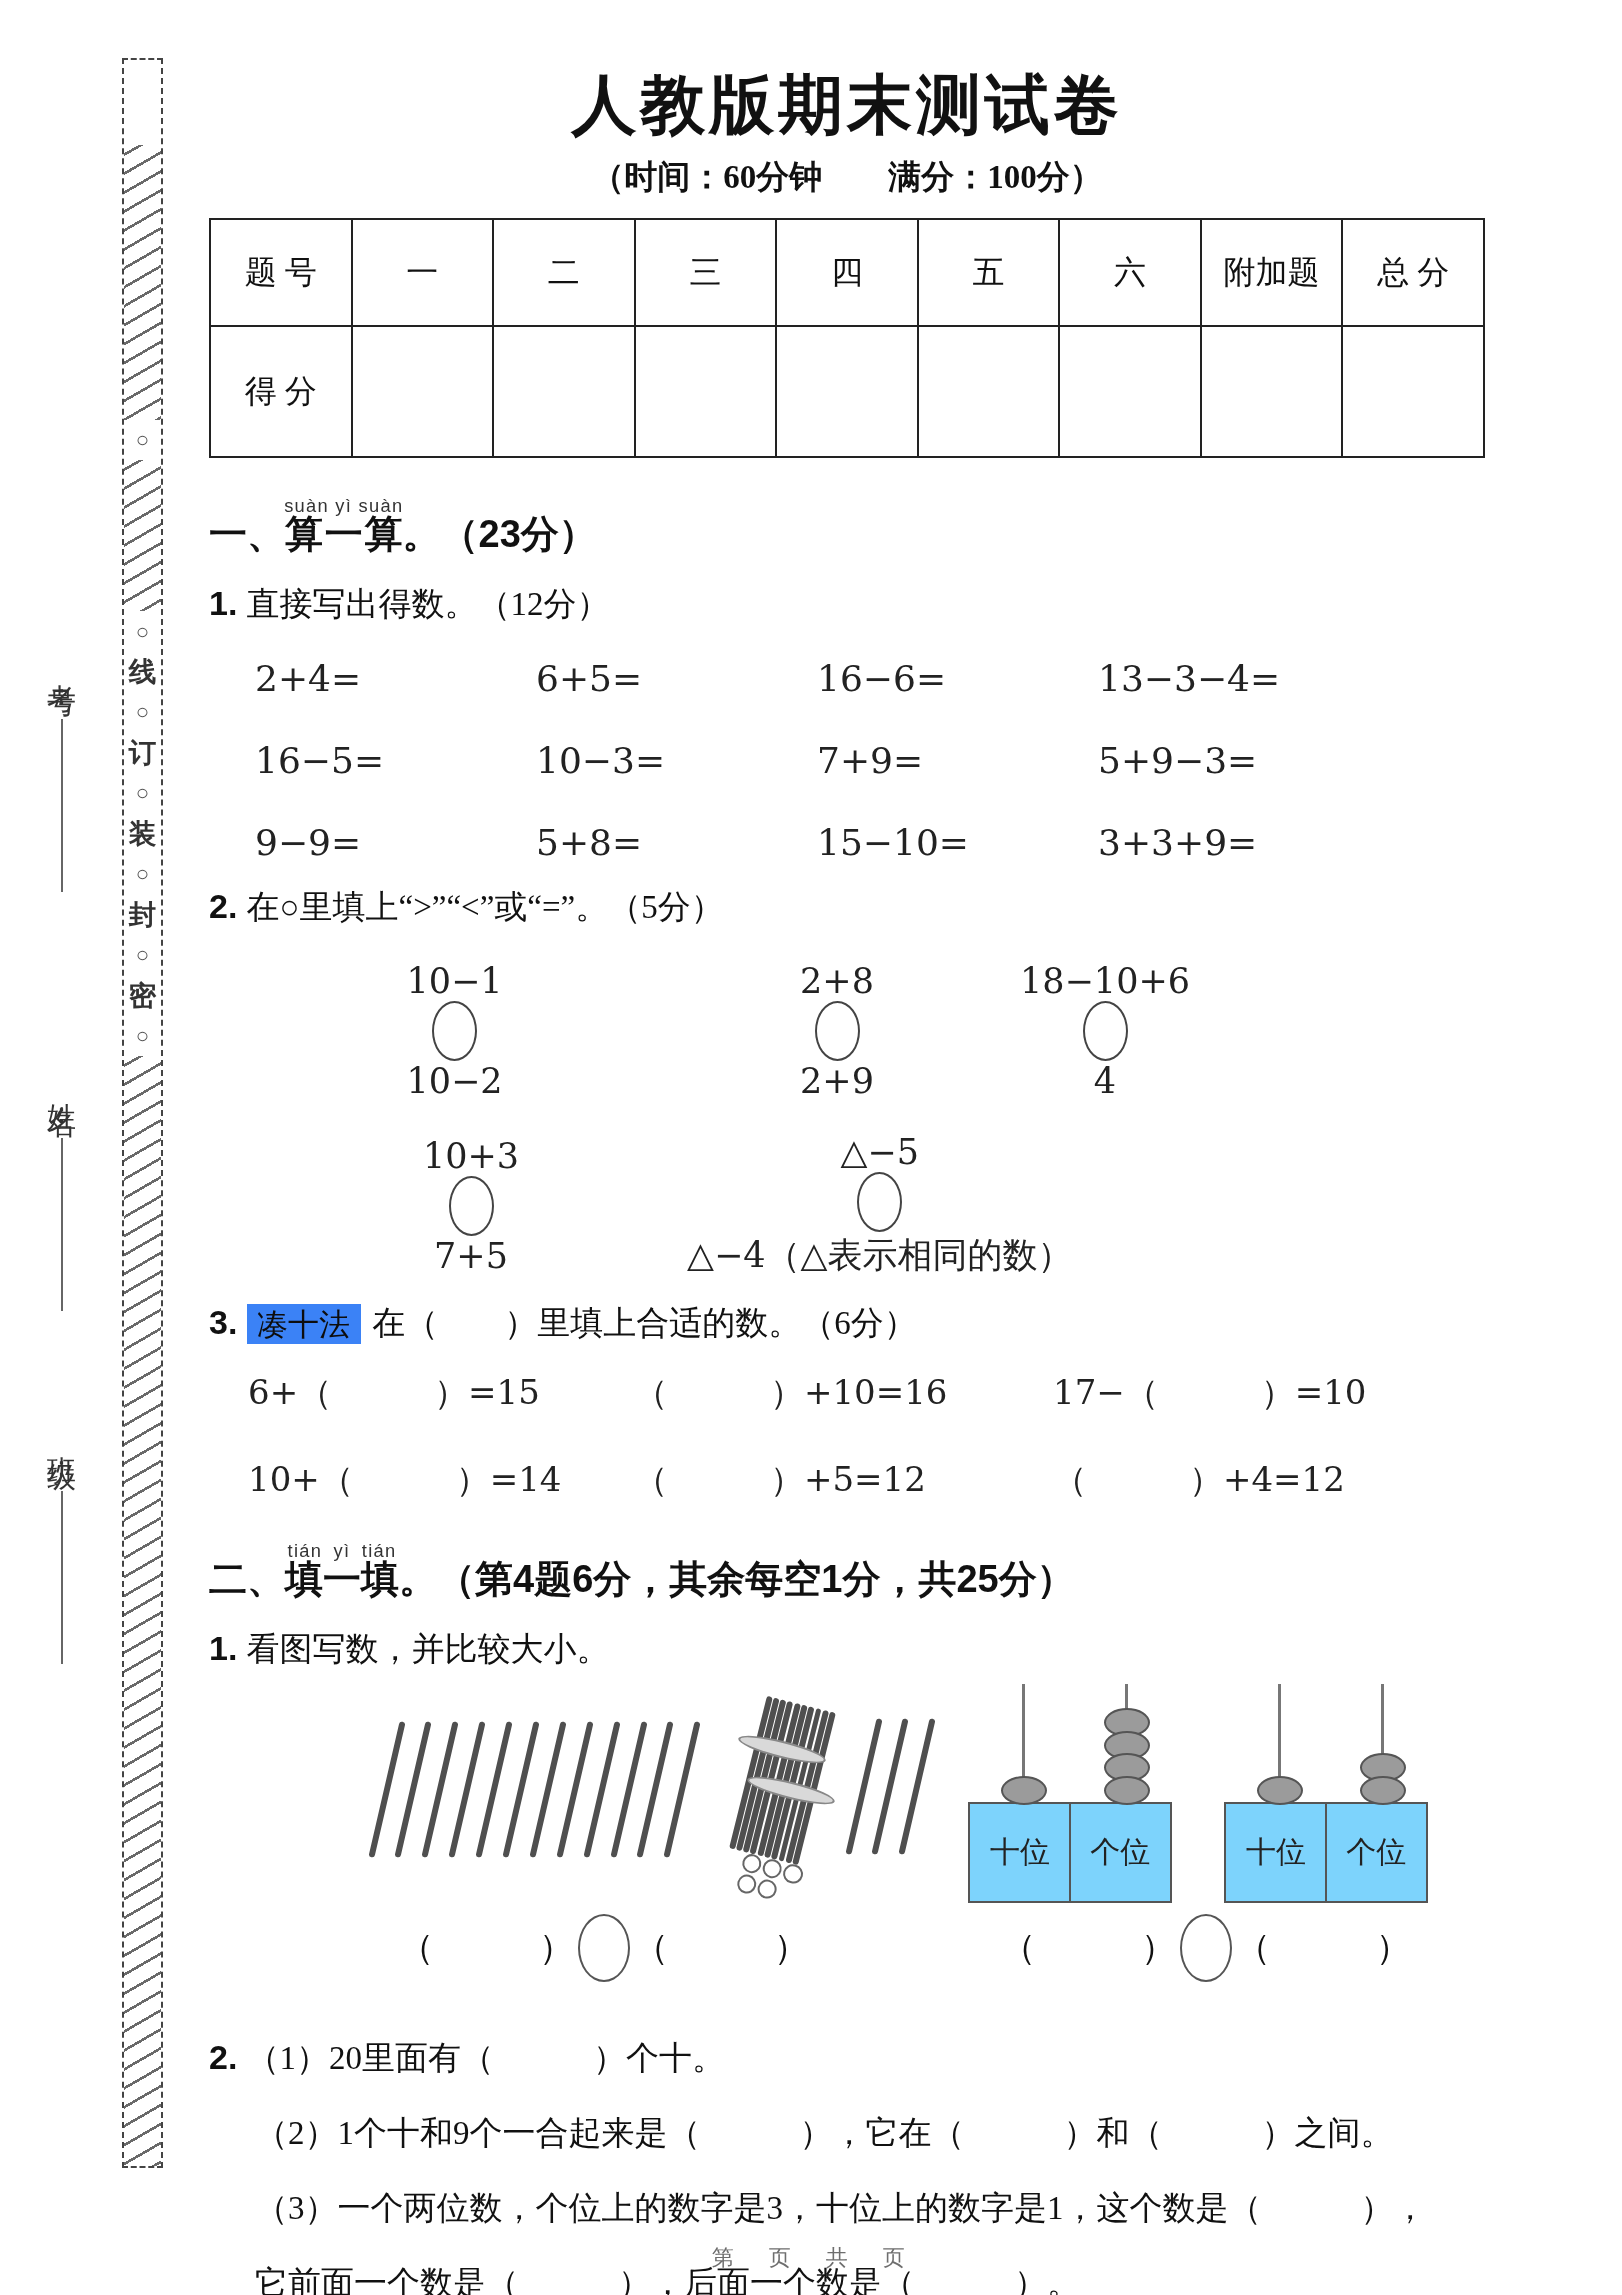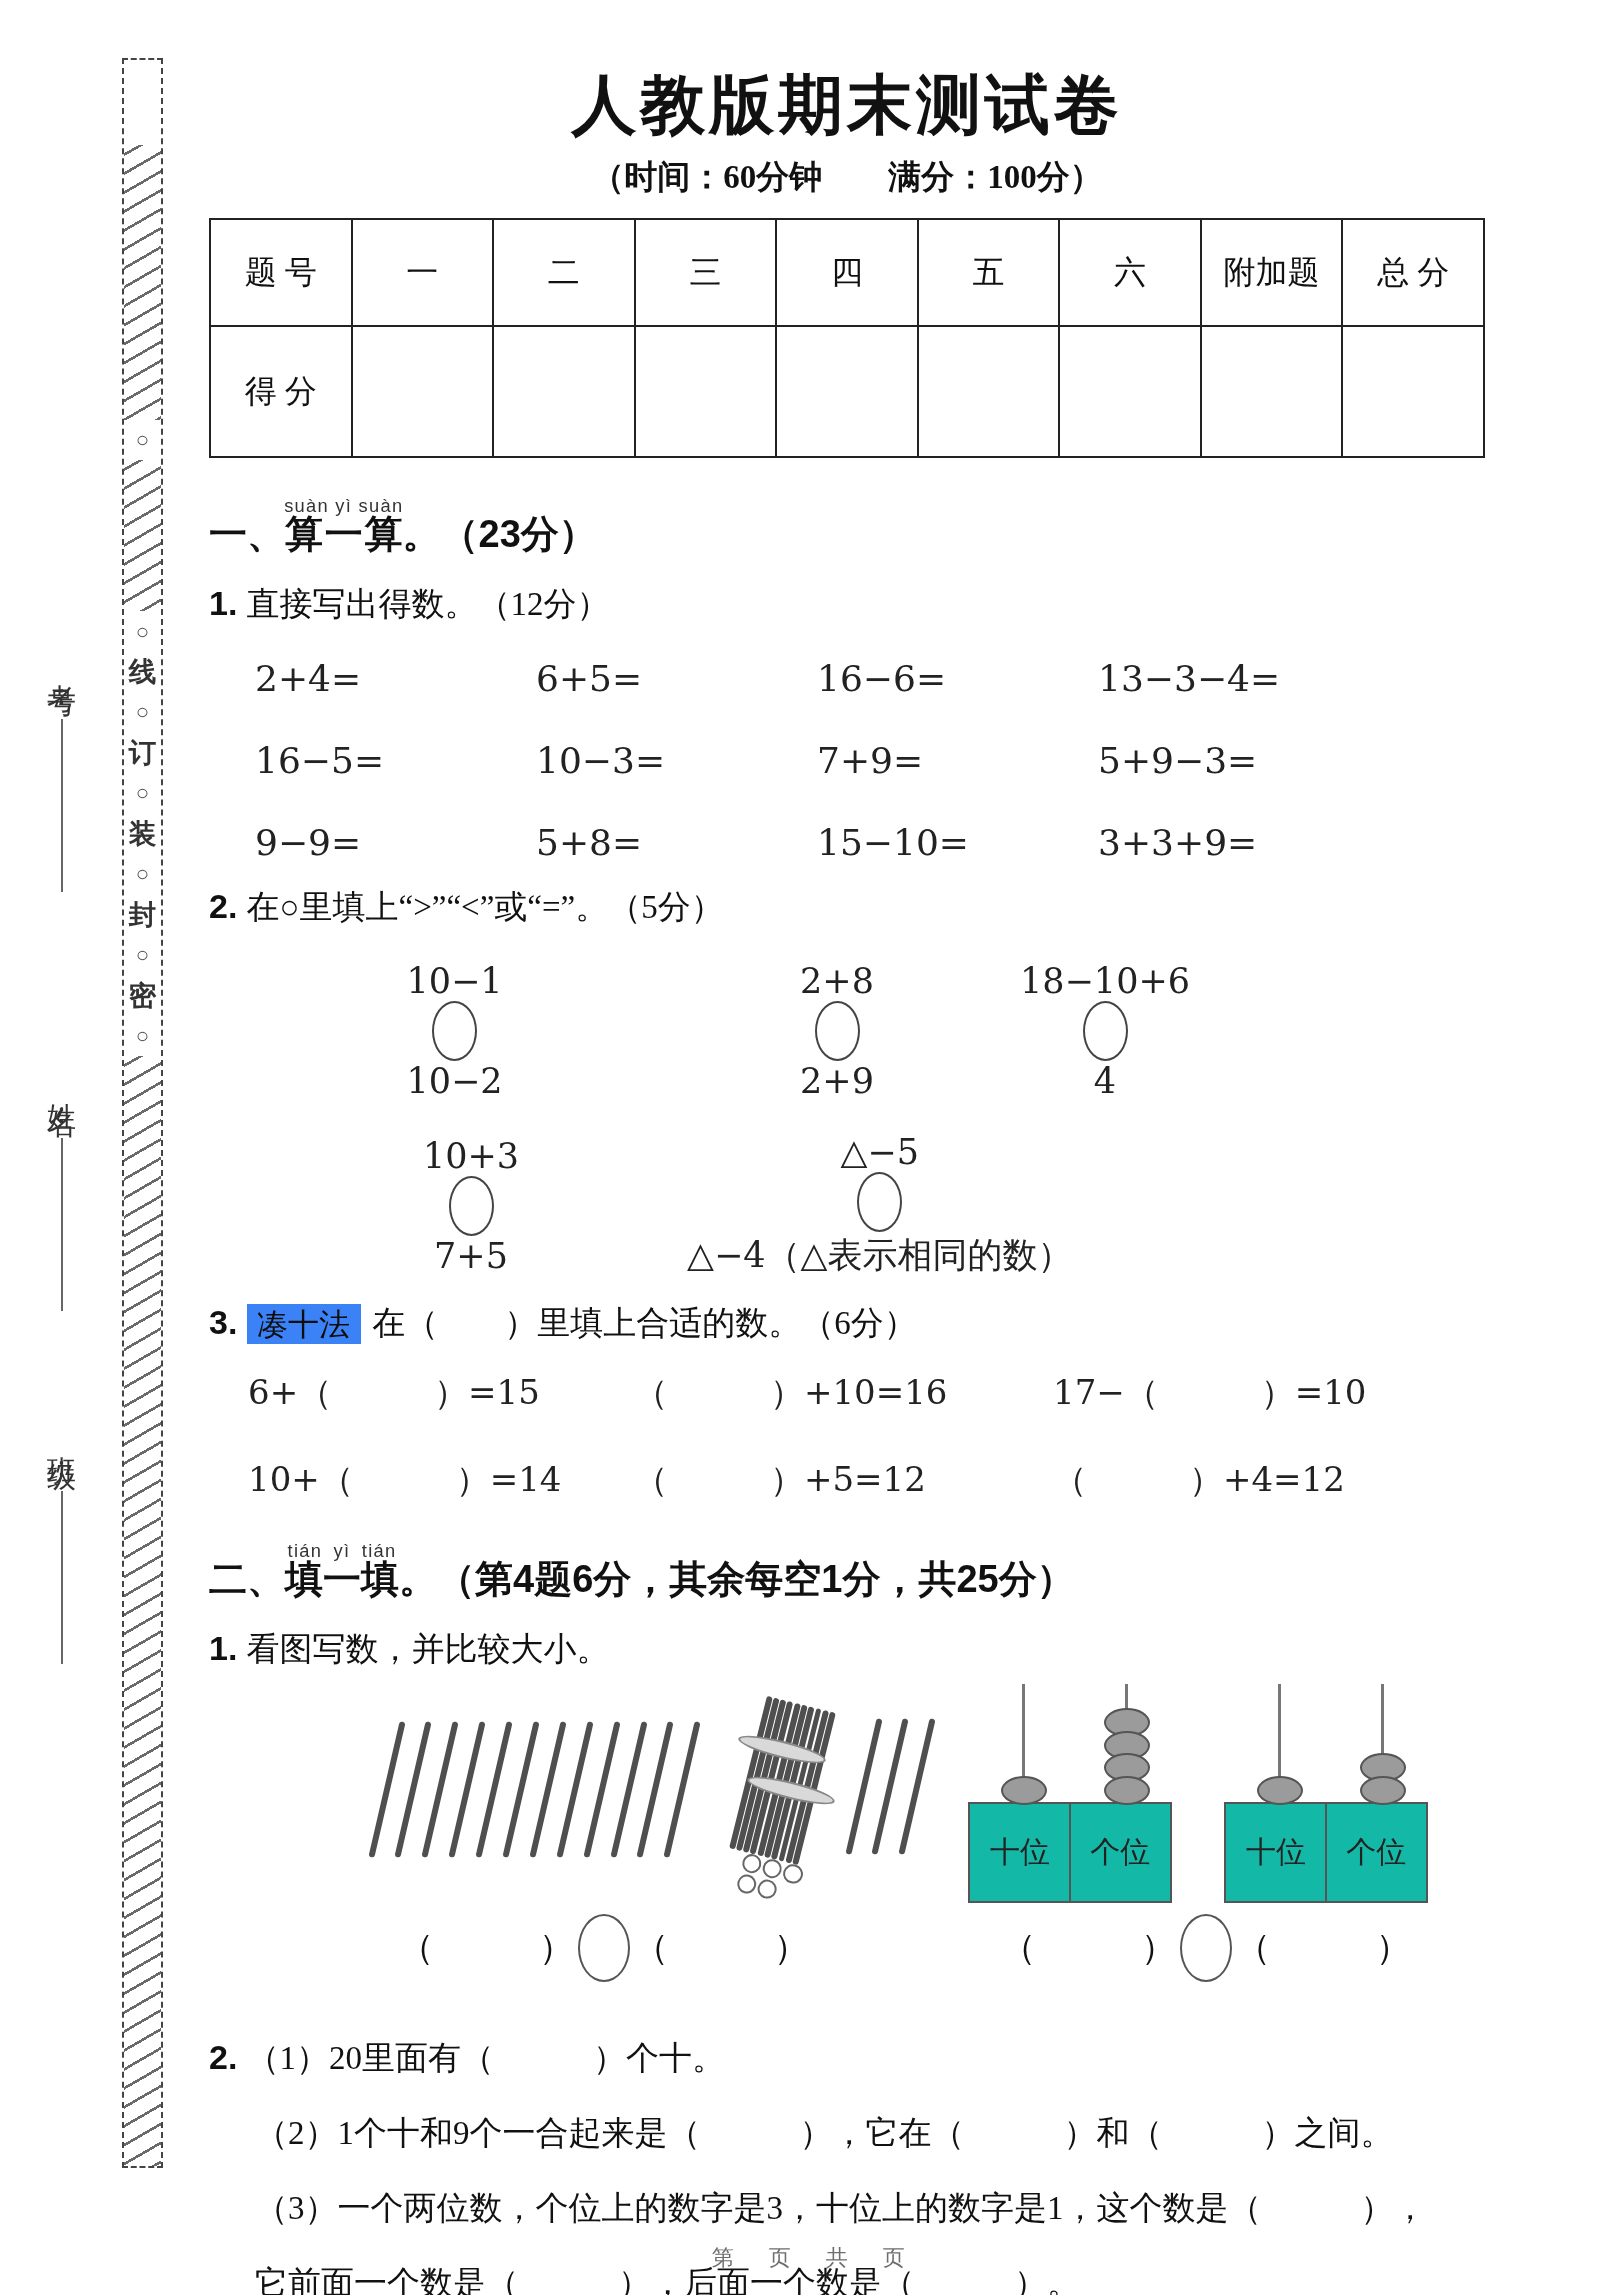--- a/index.html
+++ b/index.html
@@ -60,21 +60,21 @@
   .abacus{position:absolute;width:211px;height:209px;}
   #abacus1{left:762px;top:0;} #abacus2{left:1018px;top:0;}
   .rwrap{position:absolute;bottom:98px;height:121px;width:105px;display:flex;flex-direction:column;
          align-items:center;justify-content:flex-end;}
   .rw-tens{left:0;} .rw-ones{left:103px;}
   .rodline{position:absolute;top:0;bottom:0;width:2.6px;background:#777;}
   .bead{width:42px;height:25px;background:#9b9b9b;border:2px solid #555;border-radius:50%;
         margin-top:-6.5px;z-index:1;}
   .aframe{position:absolute;bottom:0;left:0;display:flex;}
   .acell{width:99px;height:97px;border:2.6px solid #555;margin-left:-2.6px;display:flex;
-         align-items:center;justify-content:center;font-size:30px;color:#222;background:#14b8a6;}
+         align-items:center;justify-content:center;font-size:30px;color:#222;background:#7dd3fc;}
   .blank-row{position:relative;height:92px;margin-top:3.9px;font-size:35px;}
   .blank-pair{position:absolute;display:flex;align-items:center;}
   #bp1{left:190px;} #bp2{left:792px;}
   .big-circle{display:inline-block;width:48px;height:64px;border:2px solid #555;border-radius:50%;margin:0 3.9px;}
   .fill-line{margin-top:30px;font-size:33px;padding-left:0;}
   .fill-line.cont{padding-left:46px;}
   
   #seqrow{display:flex;margin-top:29px;padding-left:177px;}
   .seq{display:flex;border-top:4.6px solid #333;border-bottom:4.6px solid #333;
        border-left:2px solid #555;border-right:2px solid #555;}

